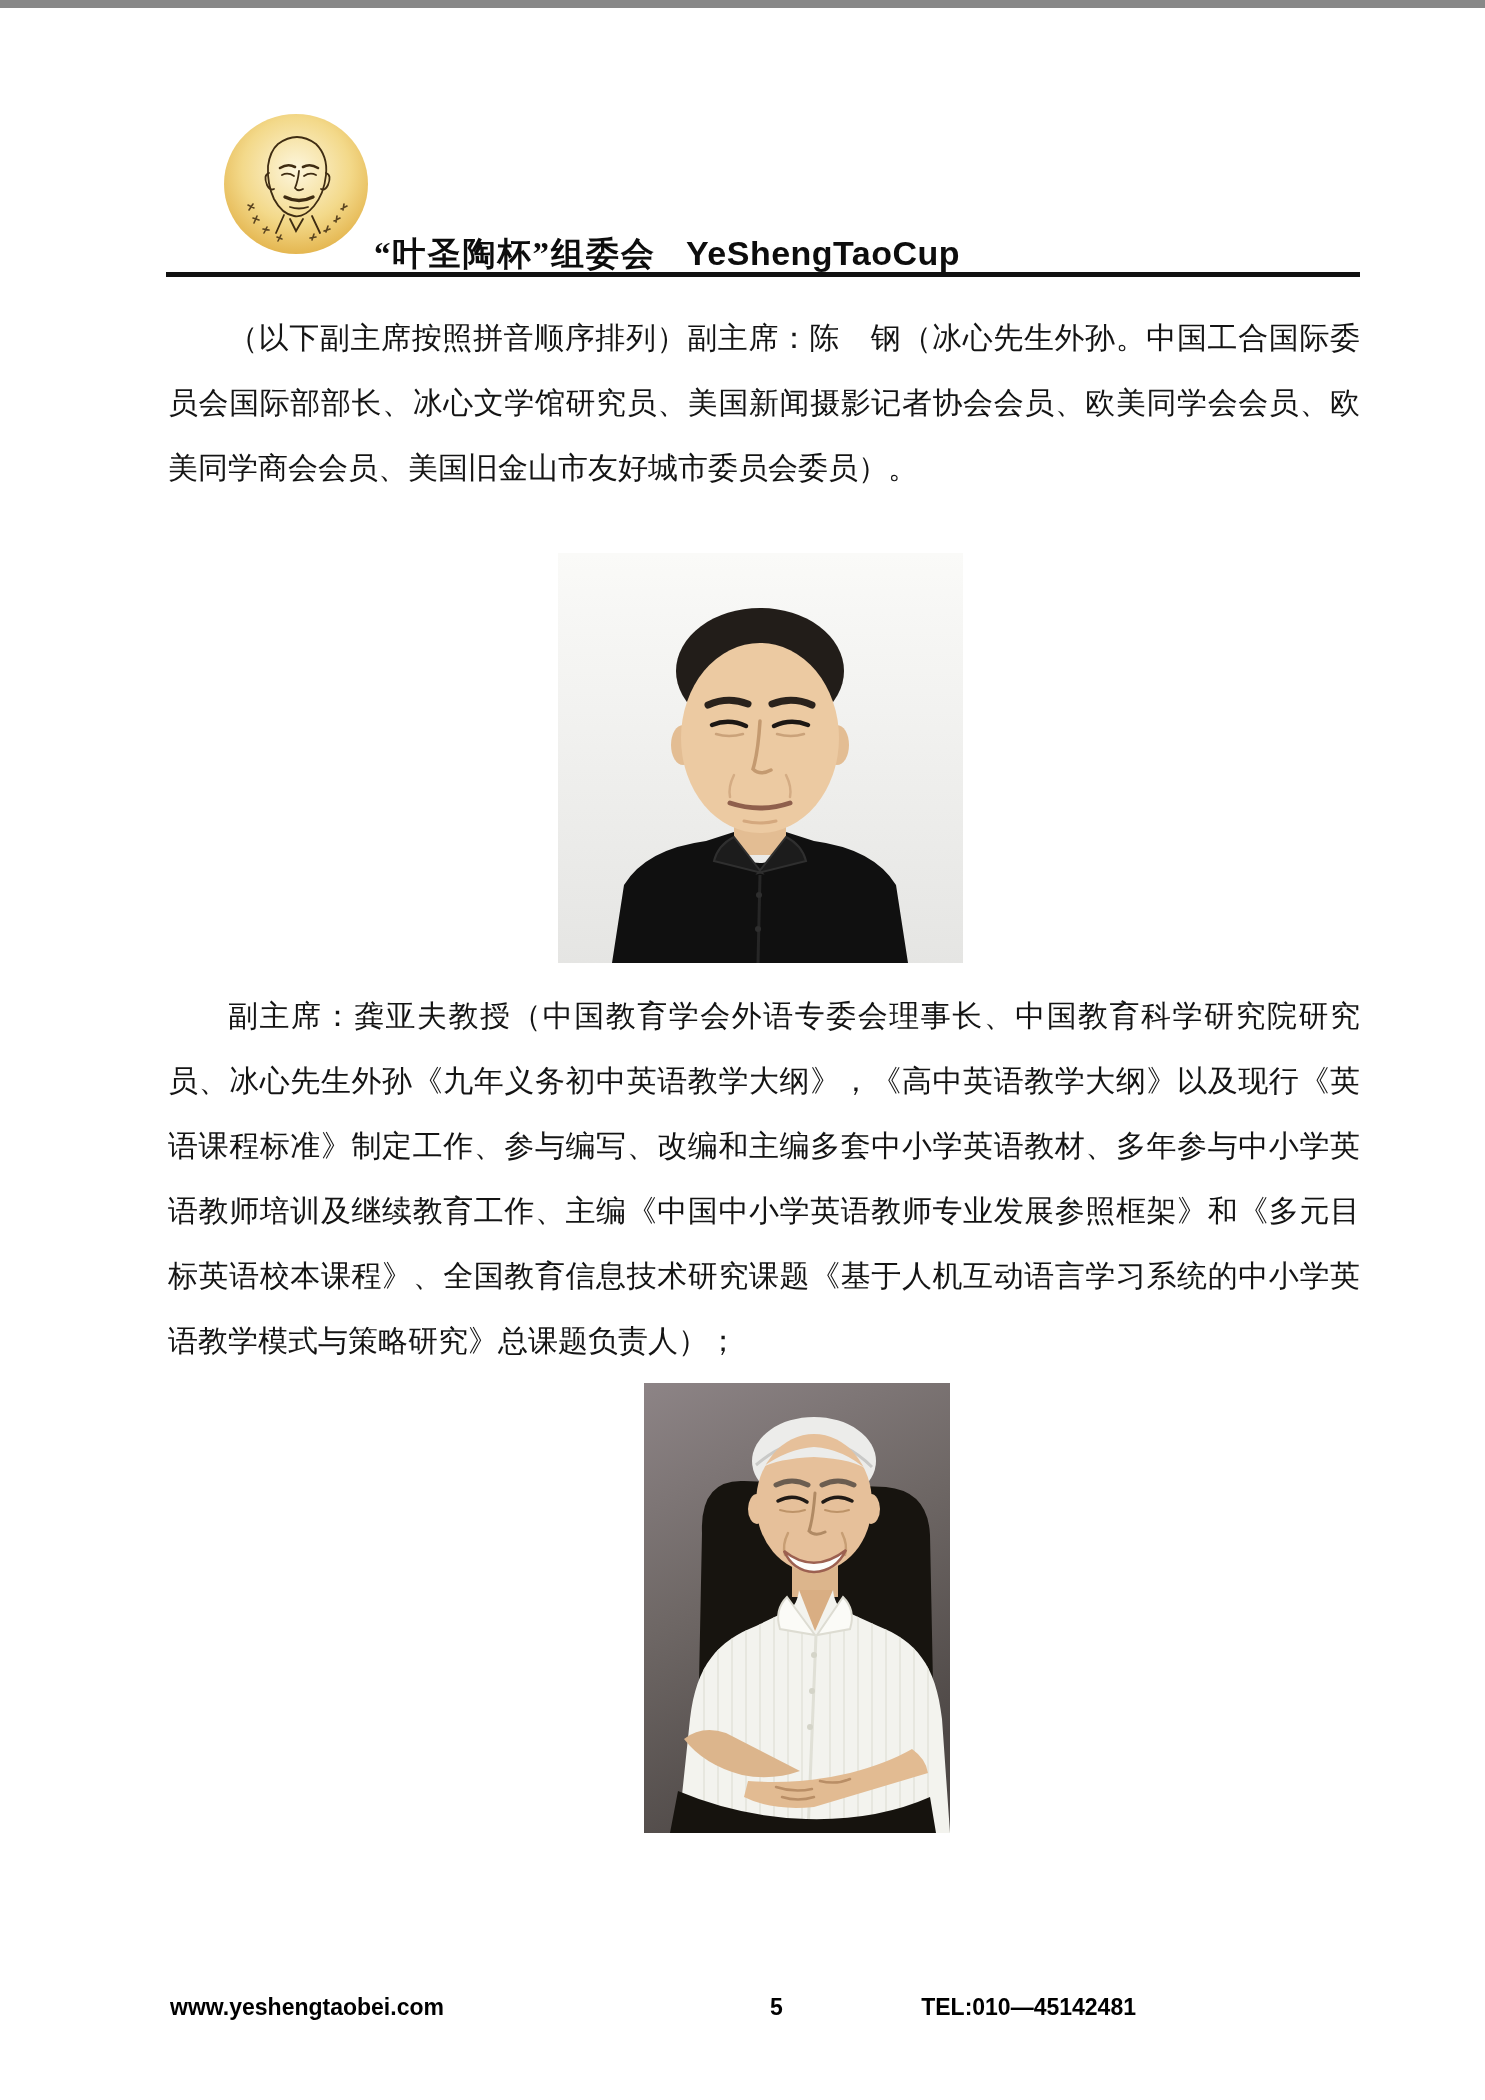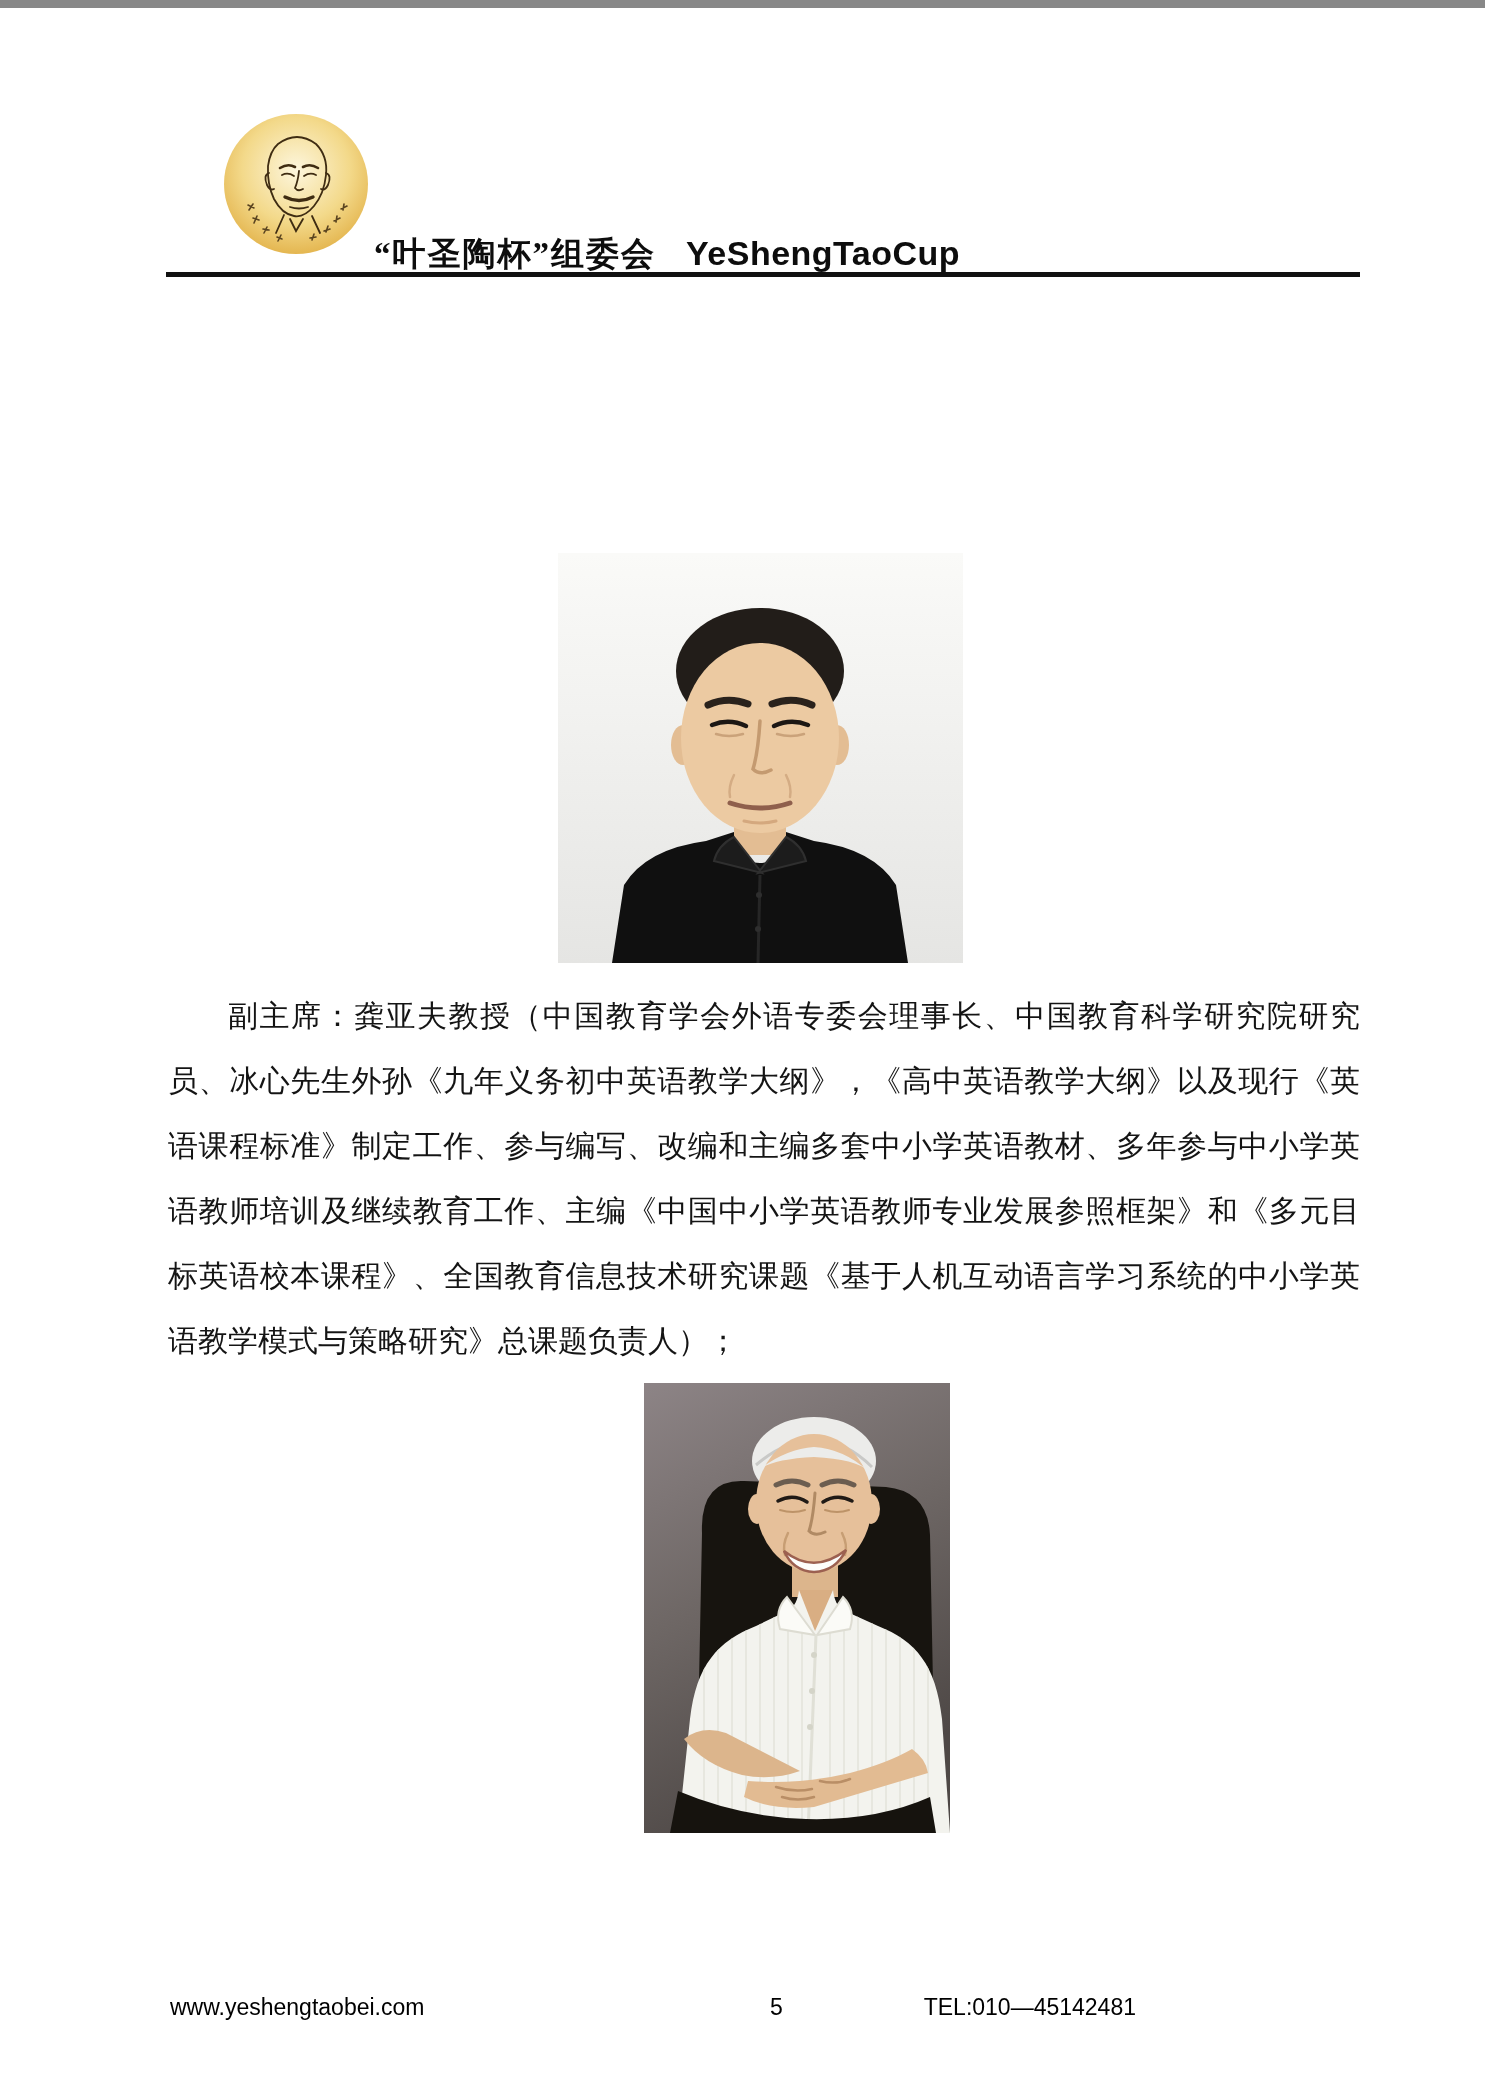--- a/index.html
+++ b/index.html
@@ -29,21 +29,21 @@
   .para1{top:297px;}
   .para2{top:975px;}
   
   .photo1{position:absolute;left:558px;top:545px;width:405px;height:410px;}
   .photo2{position:absolute;left:644px;top:1375px;width:306px;height:450px;}
   .photo1 svg,.photo2 svg,.logo svg{display:block;width:100%;height:100%;}
   
   .footer{
     position:absolute;left:0;top:1986px;width:1261px;height:32px;
     font-family:"Liberation Sans","DejaVu Sans",sans-serif;
-    font-size:23px;font-weight:400;color:#000;
+    font-size:23px;font-weight:700;color:#000;
   }
   .footer-web{position:absolute;left:170px;top:0;}
   .footer-page{position:absolute;left:770px;top:0;}
   .footer-tel{position:absolute;right:125px;top:0;}
 </style>
 </head>
 <body>
 
 <div class="page">
 
@@ -91,20 +91,21 @@
           <path d="M119,96 l6,-3 m-4,4 l1,-6"></path>
         </g>
       </svg>
     </div>
     <div class="title-row">
       <span class="title-cn">“叶圣陶杯”组委会</span><span class="title-en">YeShengTaoCup</span>
     </div>
     <div class="header-rule"></div>
   </div>
 
+  <p class="para para1">（以下副主席按照拼音顺序排列）副主席：陈　钢（冰心先生外孙。中国工合国际委员会国际部部长、冰心文学馆研究员、美国新闻摄影记者协会会员、欧美同学会会员、欧美同学商会会员、美国旧金山市友好城市委员会委员）。</p>
 
   <div class="photo1">
     <svg viewBox="0 0 405 410" xmlns="http://www.w3.org/2000/svg">
       <defs>
         <linearGradient id="p1bg" x1="0" y1="0" x2="0" y2="1">
           <stop offset="0" stop-color="#fafaf8"></stop>
           <stop offset="1" stop-color="#e5e5e3"></stop>
         </linearGradient>
       </defs>
       <rect x="0" y="0" width="405" height="410" fill="url(#p1bg)"></rect>

